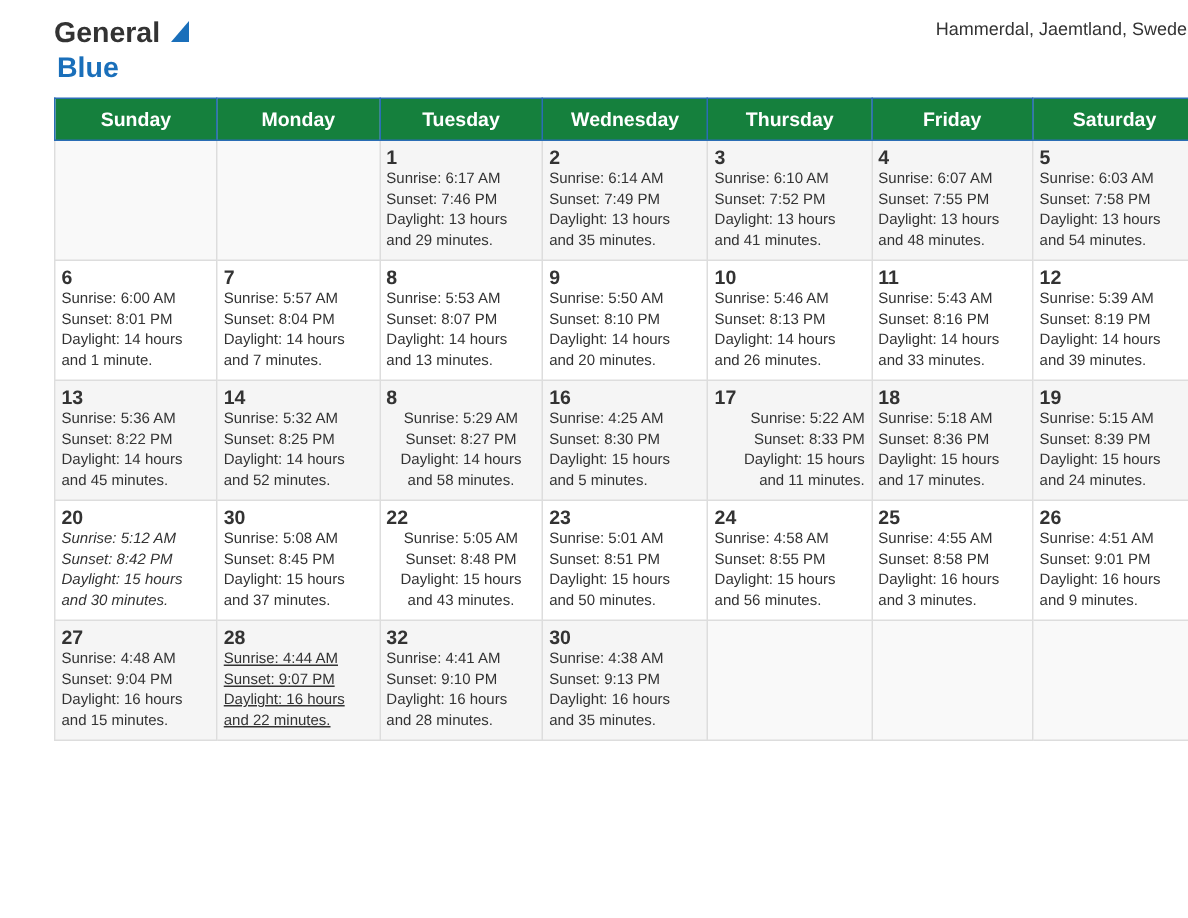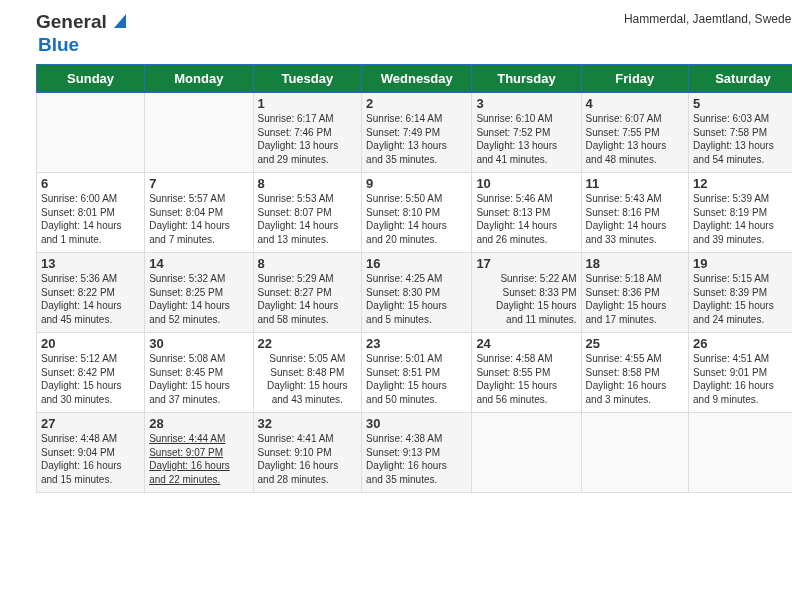--- a/index.html
+++ b/index.html
@@ -236,21 +236,21 @@
           </td>
           <td>
             <span class="day-number">14</span>
             <div class="cell-info" style="white-space: pre-line;">Sunrise: 5:32 AM
 Sunset: 8:25 PM
 Daylight: 14 hours
 and 52 minutes.</div>
           </td>
           <td>
             <span class="day-number">8</span>
-            <div class="cell-info" style="white-space: pre-line;">Sunrise: 5:29 AM
+            <div class="cell-info" style="white-space: pre-line; text-align: center;">Sunrise: 5:29 AM
 Sunset: 8:27 PM
 Daylight: 14 hours
 and 58 minutes.</div>
           </td>
           <td>
             <span class="day-number">16</span>
             <div class="cell-info" style="white-space: pre-line;">Sunrise: 4:25 AM
 Sunset: 8:30 PM
 Daylight: 15 hours
 and 5 minutes.</div>
@@ -273,21 +273,21 @@
             <span class="day-number">19</span>
             <div class="cell-info" style="white-space: pre-line;">Sunrise: 5:15 AM
 Sunset: 8:39 PM
 Daylight: 15 hours
 and 24 minutes.</div>
           </td>
         </tr>
         <tr>
           <td>
             <span class="day-number">20</span>
-            <div class="cell-info" style="white-space: pre-line;">Sunrise: 5:12 AM
+            <div class="cell-info" style="white-space: pre-line; font-style: italic;">Sunrise: 5:12 AM
 Sunset: 8:42 PM
 Daylight: 15 hours
 and 30 minutes.</div>
           </td>
           <td>
             <span class="day-number">30</span>
             <div class="cell-info" style="white-space: pre-line;">Sunrise: 5:08 AM
 Sunset: 8:45 PM
 Daylight: 15 hours
 and 37 minutes.</div>

